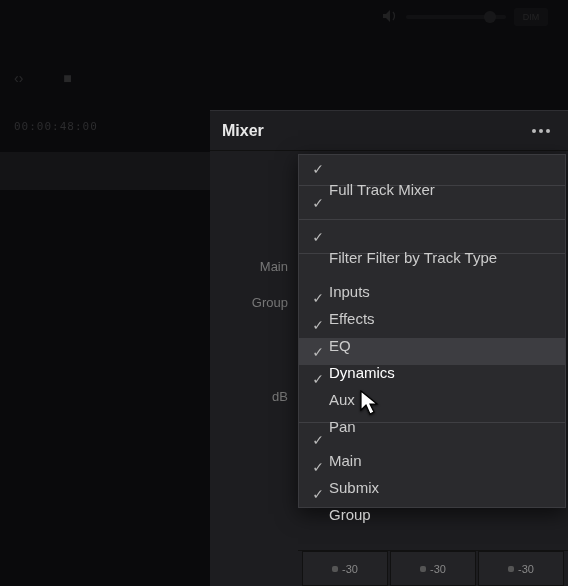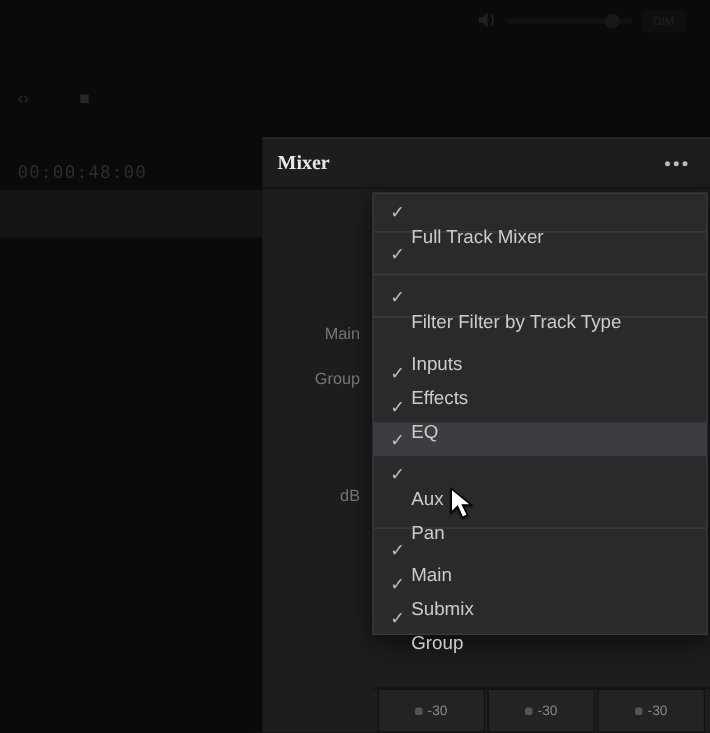--- a/index.html
+++ b/index.html
@@ -26,22 +26,22 @@
   .bg-slider-thumb {
     position: absolute; right: 10px; top: -4px;
     width: 12px; height: 12px; border-radius: 50%; background: #555;
   }
   .bg-dim {
     width: 34px; height: 18px; border-radius: 3px; background: #2a2a2a;
     font-size: 9px; color: #888; display:flex; align-items:center; justify-content:center;
   }
 
   .bg-tc {
-    position: absolute; top: 130px; left: 14px;
-    font-family: monospace; font-size: 14px; color: #2c2c2e;
+    position: absolute; top: 120px; left: 14px;
+    font-family: monospace; font-size: 11px; color: #2c2c2e;
     letter-spacing: 1px;
   }
   .bg-ctrl {
     position: absolute; top: 70px; left: 14px;
     display:flex; gap: 40px; opacity:0.15; font-size: 14px;
   }
   .bg-strip {
     position:absolute; top:152px; left:0; width:210px; height:38px;
     background:#141416;
   }
@@ -54,21 +54,21 @@
     background: #1d1d20;
     border-top: 1px solid #2f2f33;
     display: flex; flex-direction: column;
   }
   .mixer-header {
     height: 40px;
     display: flex; align-items: center; justify-content: space-between;
     padding: 0 12px;
     border-bottom: 1px solid #111;
   }
-  .mixer-title { font-size: 16px; font-weight: 600; color: #e8e8e8; font-family: Liberation Serif, serif; }
+  .mixer-title { font-size: 16px; font-weight: 600; color: #e8e8e8; }
   .options-btn {
     width: 30px; height: 24px;
     background: transparent; border: none;
     color: #bbb; font-size: 18px; letter-spacing: 2px;
     cursor: pointer;
     display:flex; align-items:center; justify-content:center;
   }
   .options-btn svg circle { fill:#bbb; }
 
   .mixer-body {
@@ -212,20 +212,21 @@
     <div class="menu-item">
       <span class="menu-check">✓</span>
       <span class="menu-label">Effects</span>
     </div>
     <div class="menu-item">
       <span class="menu-check">✓</span>
       <span class="menu-label">EQ</span>
     </div>
     <div class="menu-item highlight">
       <span class="menu-check">✓</span>
+      <span class="menu-label">Dynamics</span>
     </div>
     <div class="menu-item">
       <span class="menu-check">✓</span>
       <span class="menu-label">Aux</span>
     </div>
     <div class="menu-item">
       <span class="menu-check"></span>
       <span class="menu-label">Pan</span>
     </div>
     <div class="menu-sep"></div>

